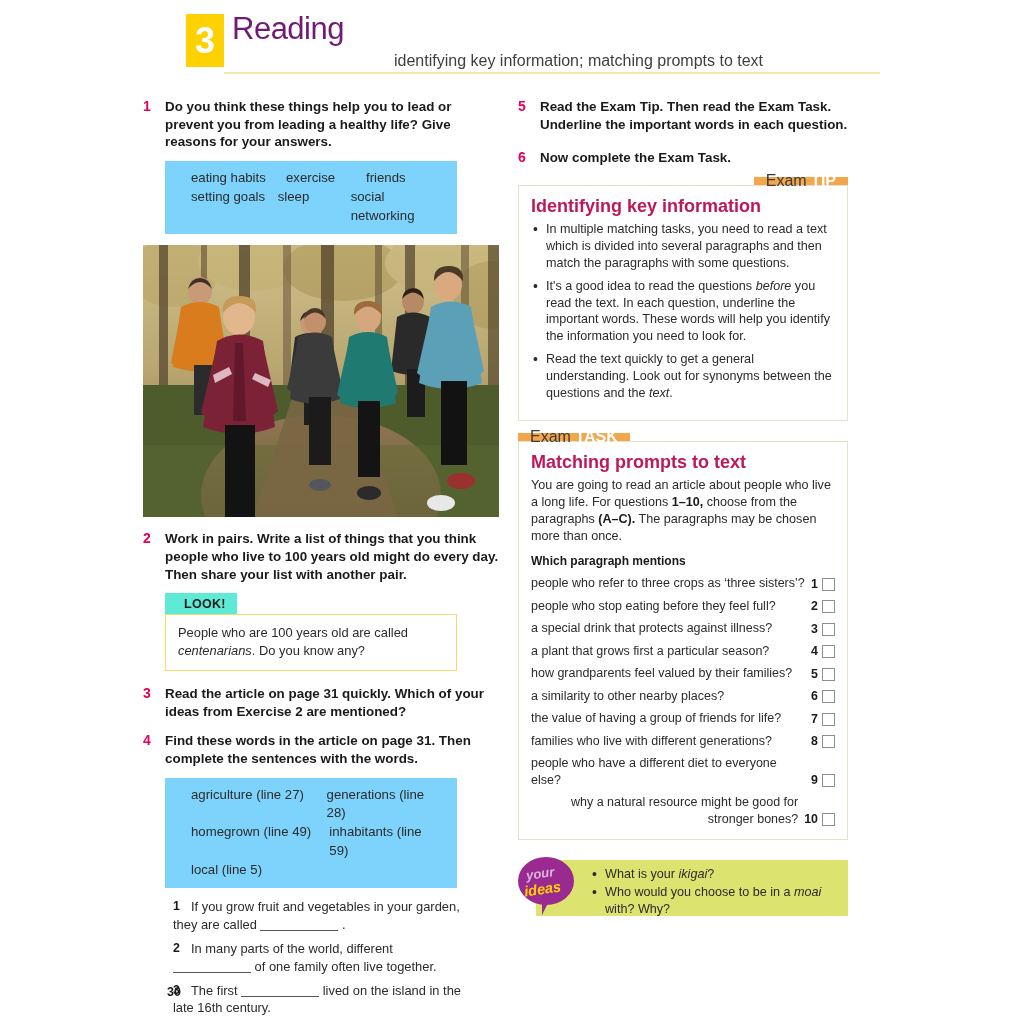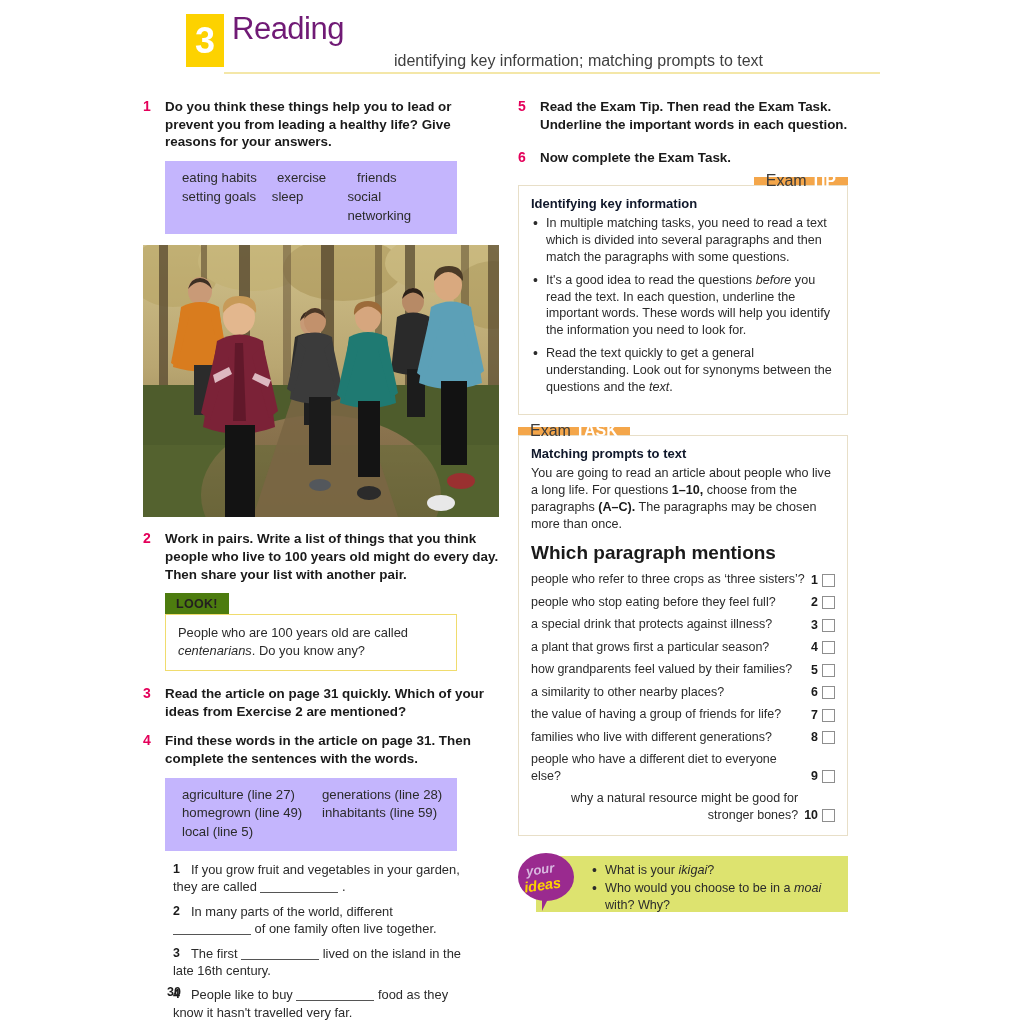--- a/index.html
+++ b/index.html
@@ -51,23 +51,23 @@
   .ex-body {
     margin-left: 22px;
     font-size: 13.4px; font-weight: bold; line-height: 1.32;
     color: #1a1a1a;
   }
   .ex-left .ex-num { left: 42px; }
   .ex-left .ex-body { margin-left: 64px; }
 
   
   .wordbank {
-    background: #c4b5fd;
+    background: #7dd3fc;
     margin-left: 64px;
-    padding: 8px 14px 9px 17px;
+    padding: 8px 14px 9px 26px;
     font-size: 13.2px; line-height: 1.42;
     color: #2b2b2b;
     width: 292px;
   }
   .wb-row { display: flex; }
   .wb-row span { display: inline-block; }
 
   
   .photo {
     position: relative;
@@ -75,24 +75,24 @@
     margin: 11px 0 0 0;
     overflow: hidden;
     background: #6b5a3a;
   }
   .photo svg { display: block; }
 
   
   .look-wrap { margin-left: 64px; width: 292px; margin-top: 6px; }
   .look-tab {
     display: inline-block;
-    background: #4d7c0f;
+    background: #5eead4;
     color: #231f20;
     font-size: 12.5px; font-weight: bold;
-    padding: 4px 11px 3px 11px;
+    padding: 4px 11px 3px 19px;
     letter-spacing: 0.3px;
   }
   .look-body {
     border: 1.5px solid #f0dc6e;
     padding: 9px 12px 10px 12px;
     font-size: 12.9px; line-height: 1.38; color: #2b2b2b;
   }
   .look-body i { font-style: italic; }
 
   
@@ -113,35 +113,35 @@
   }
   .tab b { color: #ffffff; font-weight: bold; }
   .exam-body {
     border: 1.5px solid #e8dfc8;
     background: #ffffff;
     padding: 10px 12px 12px 12px;
     position: relative; z-index: 2;
     clear: both;
   }
   .exam-h {
-    font-size: 13px; font-weight: bold; color: #0f172a; margin-bottom: 4px;
+    font-size: 18px; font-weight: bold; color: #be185d; margin-bottom: 4px;
   }
   .exam-ul { list-style: none; margin: 0; padding: 0; }
   .exam-ul li {
     position: relative; padding-left: 15px; margin-bottom: 6px;
     font-size: 12.6px; line-height: 1.34; color: #2b2b2b;
   }
   .exam-ul li::before {
     content: "\2022"; position: absolute; left: 2px; top: -1px; font-size: 14px; color: #2b2b2b;
   }
   .exam-ul li i { font-style: italic; }
 
   .task-p { font-size: 12.6px; line-height: 1.36; color: #2b2b2b; margin-bottom: 9px; }
   .task-p b { font-weight: bold; color: #1a1a1a; }
-  .task-sub { font-size: 19px; font-weight: bold; color: #1a1a1a; margin-bottom: 7px; }
+  .task-sub { font-size: 12px; font-weight: bold; color: #1a1a1a; margin-bottom: 7px; }
 
   .q-row {
     display: flex; align-items: flex-end;
     margin-bottom: 6px;
   }
   .q-text { flex: 1; font-size: 12.5px; line-height: 1.32; color: #2b2b2b; padding-right: 6px; }
   .q-num { font-size: 12.4px; font-weight: bold; color: #1a1a1a; margin-right: 4px; padding-bottom: 1px; }
   .q-box { width: 13px; height: 13px; border: 1.2px solid #8e8e8e; background: #fff; flex: none; margin-bottom: 1px; }
 
   

